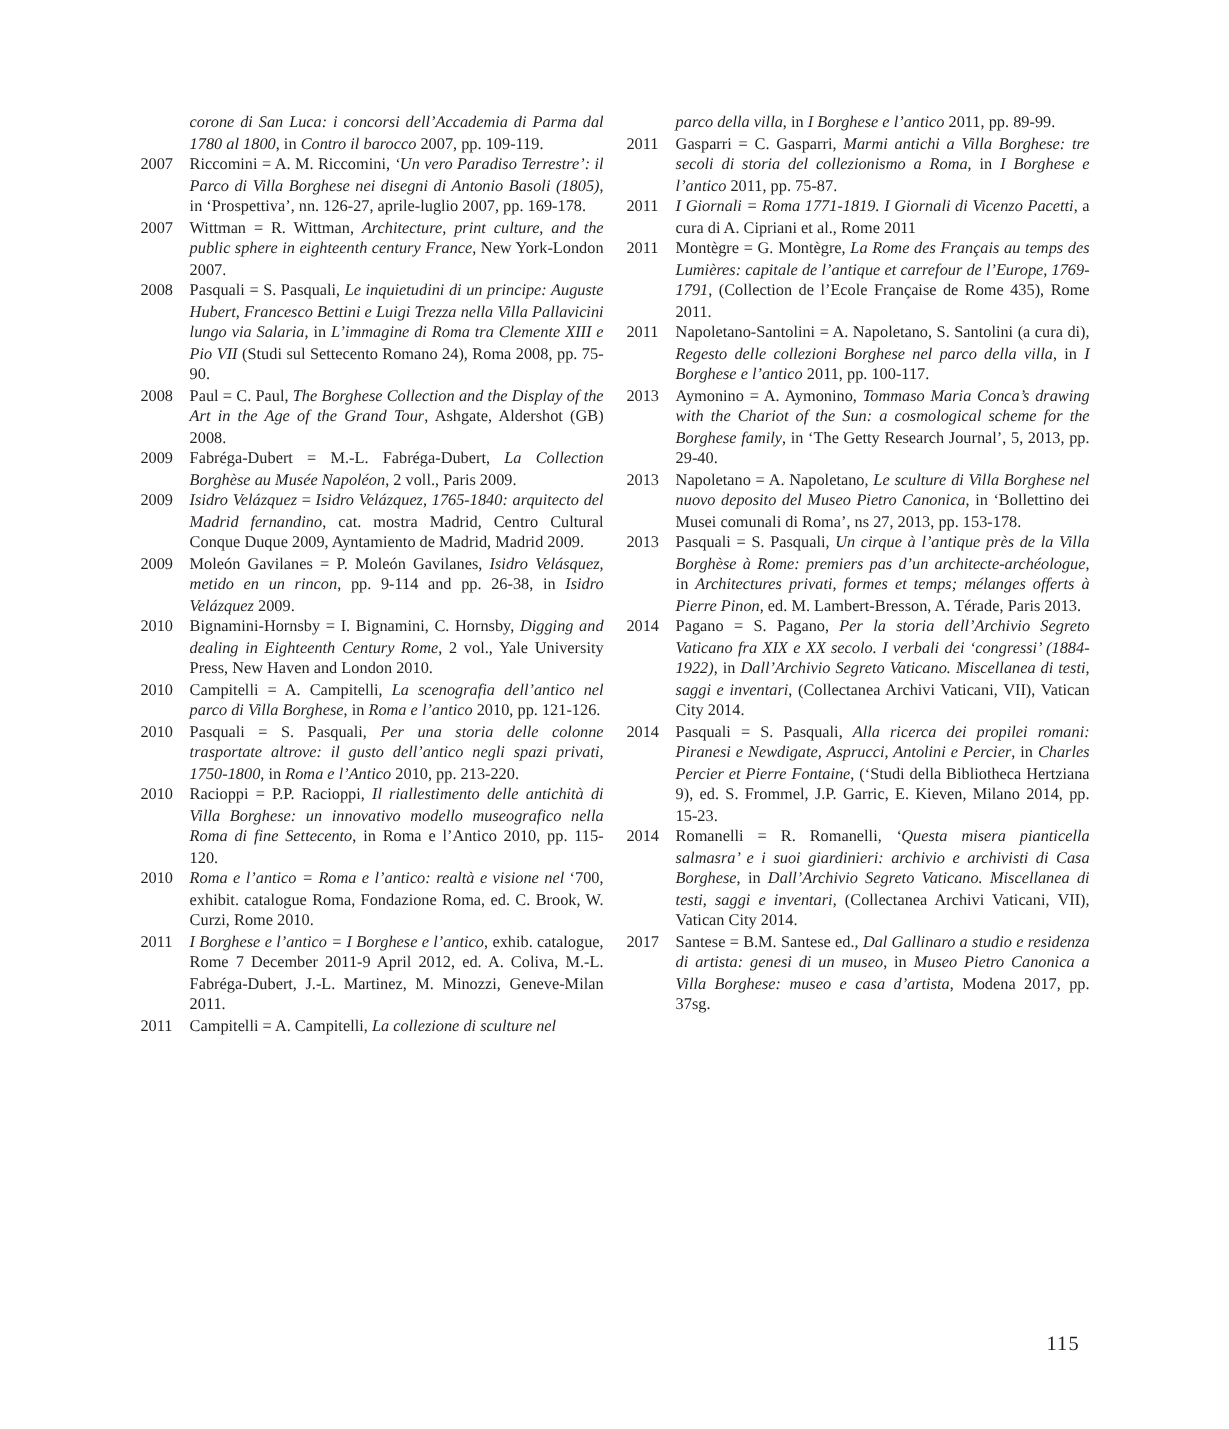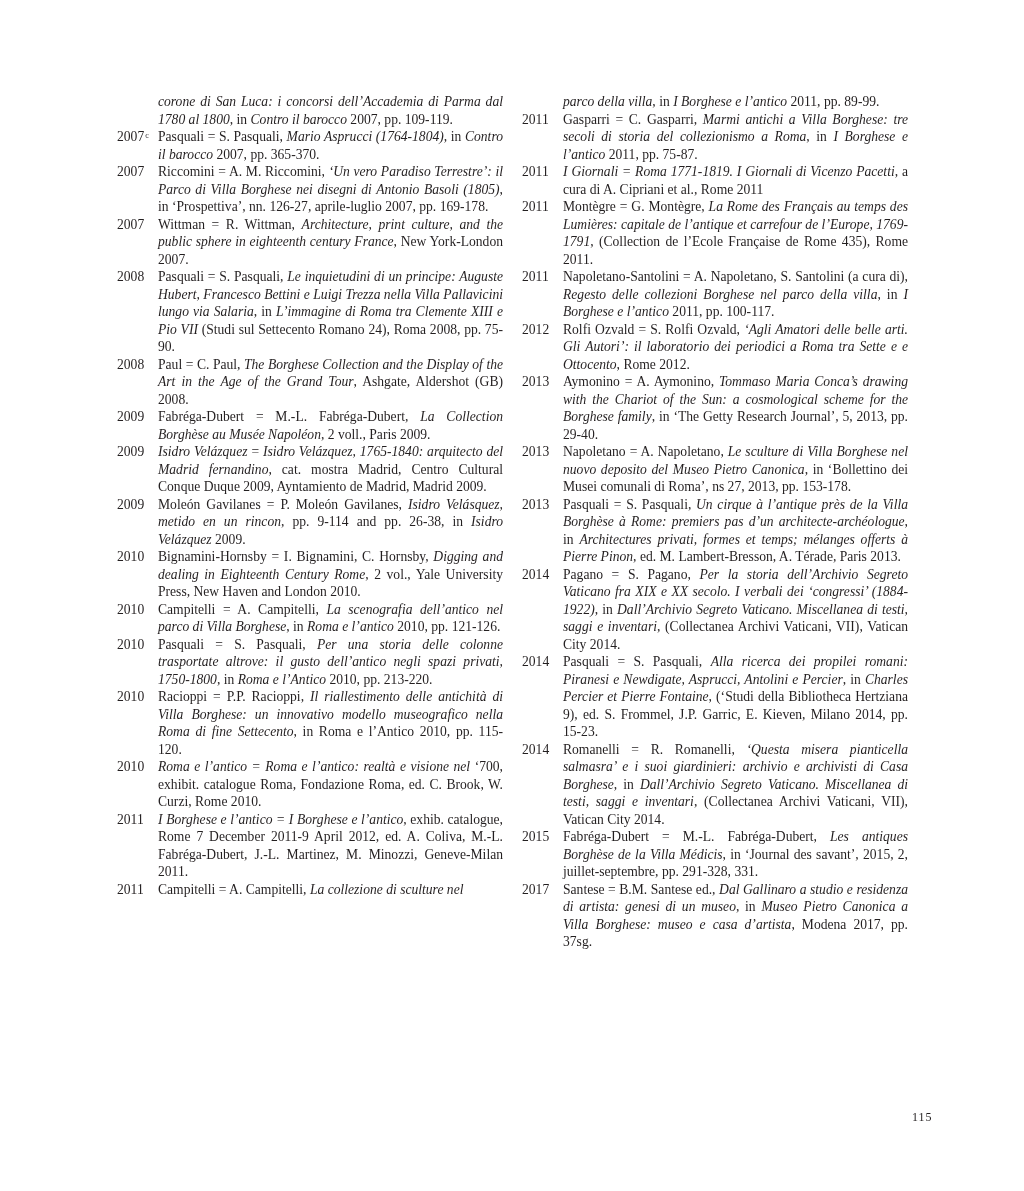--- a/index.html
+++ b/index.html
@@ -9,31 +9,30 @@
   .col { position:absolute; top:93px; width:390px; }
   .col.left { left:117px; width:386px; }
   .col.right { left:522px; width:386px; }
   .entry { position:relative; padding-left:41px; font-size:13.6px; line-height:17.5px;
            text-align:justify; margin:0 0 0 0; font-family:"Liberation Serif",serif; }
   .entry .year { position:absolute; left:0; top:0; white-space:nowrap; }
   .entry .year sup { font-size:8px; vertical-align:top; position:relative; top:-1px; margin-left:1px; }
   .entry i { font-style:italic; }
   .cont { padding-left:41px; font-size:13.6px; line-height:17.5px; text-align:justify;
           font-family:"Liberation Serif",serif; }
-  .page-number { position:absolute; left:912px; top:1110px; font-size:12px;
+  .page-number { position:absolute; left:872px; top:1110px; font-size:17px;
                  font-family:"Liberation Serif",serif; letter-spacing:1px; }
 </style>
 </head>
 <body>
 
 <div class="page">
   <div class="col left">
     <div class="cont"><i>corone di San Luca: i concorsi dell’Accademia di Parma dal 1780 al 1800</i><span>, in </span><i>Contro il barocco</i><span> 2007, pp. 109-119.</span></div>
     <div>
-        <div class="entry"><span class="year">2007<sup>c</sup></span><span>Pasquali = S. Pasquali, </span><i>Mario Asprucci (1764-1804)</i><span>, in </span><i>Contro il barocco</i><span> 2007, pp. 365-370.</span></div>
         <div class="entry"><span class="year">2007</span><span>Riccomini = A. M. Riccomini, </span><i>‘Un vero Paradiso Terrestre’: il Parco di Villa Borghese nei disegni di Antonio Basoli (1805)</i><span>, in ‘Prospettiva’, nn. 126-27, aprile-luglio 2007, pp. 169-178.</span></div>
         <div class="entry"><span class="year">2007</span><span>Wittman = R. Wittman, </span><i>Architecture, print culture, and the public sphere in eighteenth century France</i><span>, New York-London 2007.</span></div>
         <div class="entry"><span class="year">2008</span><span>Pasquali = S. Pasquali, </span><i>Le inquietudini di un principe: Auguste Hubert, Francesco Bettini e Luigi Trezza nella Villa Pallavicini lungo via Salaria</i><span>, in </span><i>L’immagine di Roma tra Clemente XIII e Pio VII</i><span> (Studi sul Settecento Romano 24), Roma 2008, pp. 75-90.</span></div>
         <div class="entry"><span class="year">2008</span><span>Paul = C. Paul, </span><i>The Borghese Collection and the Display of the Art in the Age of the Grand Tour</i><span>, Ashgate, Aldershot (GB) 2008.</span></div>
         <div class="entry"><span class="year">2009</span><span>Fabréga-Dubert = M.-L. Fabréga-Dubert, </span><i>La Collection Borghèse au Musée Napoléon</i><span>, 2 voll., Paris 2009.</span></div>
         <div class="entry"><span class="year">2009</span><i>Isidro Velázquez</i><span> = </span><i>Isidro Velázquez, 1765-1840: arquitecto del Madrid fernandino</i><span>, cat. mostra Madrid, Centro Cultural Conque Duque 2009, Ayntamiento de Madrid, Madrid 2009.</span></div>
         <div class="entry"><span class="year">2009</span><span>Moleón Gavilanes = P. Moleón Gavilanes, </span><i>Isidro Velásquez, metido en un rincon</i><span>, pp. 9-114 and pp. 26-38, in </span><i>Isidro Velázquez</i><span> 2009.</span></div>
         <div class="entry"><span class="year">2010</span><span>Bignamini-Hornsby = I. Bignamini, C. Hornsby, </span><i>Digging and dealing in Eighteenth Century Rome</i><span>, 2 vol., Yale University Press, New Haven and London 2010.</span></div>
         <div class="entry"><span class="year">2010</span><span>Campitelli = A. Campitelli, </span><i>La scenografia dell’antico nel parco di Villa Borghese</i><span>, in </span><i>Roma e l’antico</i><span> 2010, pp. 121-126.</span></div>
         <div class="entry"><span class="year">2010</span><span>Pasquali = S. Pasquali, </span><i>Per una storia delle colonne trasportate altrove: il gusto dell’antico negli spazi privati, 1750-1800</i><span>, in </span><i>Roma e l’Antico</i><span> 2010, pp. 213-220.</span></div>
@@ -43,25 +42,23 @@
         <div class="entry"><span class="year">2011</span><span>Campitelli = A. Campitelli, </span><i>La collezione di sculture nel</i></div>
       </div>
   </div>
   <div class="col right">
     <div class="cont"><i>parco della villa</i><span>, in </span><i>I Borghese e l’antico</i><span> 2011, pp. 89-99.</span></div>
     <div>
         <div class="entry"><span class="year">2011</span><span>Gasparri = C. Gasparri, </span><i>Marmi antichi a Villa Borghese: tre secoli di storia del collezionismo a Roma</i><span>, in </span><i>I Borghese e l’antico</i><span> 2011, pp. 75-87.</span></div>
         <div class="entry"><span class="year">2011</span><i>I Giornali = Roma 1771-1819. I Giornali di Vicenzo Pacetti</i><span>, a cura di A. Cipriani et al., Rome 2011</span></div>
         <div class="entry"><span class="year">2011</span><span>Montègre = G. Montègre, </span><i>La Rome des Français au temps des Lumières: capitale de l’antique et carrefour de l’Europe, 1769-1791</i><span>, (Collection de l’Ecole Française de Rome 435), Rome 2011.</span></div>
         <div class="entry"><span class="year">2011</span><span>Napoletano-Santolini = A. Napoletano, S. Santolini (a cura di), </span><i>Regesto delle collezioni Borghese nel parco della villa</i><span>, in </span><i>I Borghese e l’antico</i><span> 2011, pp. 100-117.</span></div>
-        <div class="entry"><span class="year">2012</span><span>Rolfi Ozvald = S. Rolfi Ozvald, </span><i>‘Agli Amatori delle belle arti. Gli Autori’: il laboratorio dei periodici a Roma tra Sette e e Ottocento</i><span>, Rome 2012.</span></div>
         <div class="entry"><span class="year">2013</span><span>Aymonino = A. Aymonino, </span><i>Tommaso Maria Conca’s drawing with the Chariot of the Sun: a cosmological scheme for the Borghese family</i><span>, in ‘The Getty Research Journal’, 5, 2013, pp. 29-40.</span></div>
         <div class="entry"><span class="year">2013</span><span>Napoletano = A. Napoletano, </span><i>Le sculture di Villa Borghese nel nuovo deposito del Museo Pietro Canonica</i><span>, in ‘Bollettino dei Musei comunali di Roma’, ns 27, 2013, pp. 153-178.</span></div>
         <div class="entry"><span class="year">2013</span><span>Pasquali = S. Pasquali, </span><i>Un cirque à l’antique près de la Villa Borghèse à Rome: premiers pas d’un architecte-archéologue</i><span>, in </span><i>Architectures privati, formes et temps; mélanges offerts à Pierre Pinon</i><span>, ed. M. Lambert-Bresson, A. Térade, Paris 2013.</span></div>
         <div class="entry"><span class="year">2014</span><span>Pagano = S. Pagano, </span><i>Per la storia dell’Archivio Segreto Vaticano fra XIX e XX secolo. I verbali dei ‘congressi’ (1884-1922)</i><span>, in </span><i>Dall’Archivio Segreto Vaticano. Miscellanea di testi, saggi e inventari</i><span>, (Collectanea Archivi Vaticani, VII), Vatican City 2014.</span></div>
         <div class="entry"><span class="year">2014</span><span>Pasquali = S. Pasquali, </span><i>Alla ricerca dei propilei romani: Piranesi e Newdigate, Asprucci, Antolini e Percier</i><span>, in </span><i>Charles Percier et Pierre Fontaine</i><span>, (‘Studi della Bibliotheca Hertziana 9), ed. S. Frommel, J.P. Garric, E. Kieven, Milano 2014, pp. 15-23.</span></div>
         <div class="entry"><span class="year">2014</span><span>Romanelli = R. Romanelli, </span><i>‘Questa misera pianticella salmasra’ e i suoi giardinieri: archivio e archivisti di Casa Borghese</i><span>, in </span><i>Dall’Archivio Segreto Vaticano. Miscellanea di testi, saggi e inventari</i><span>, (Collectanea Archivi Vaticani, VII), Vatican City 2014.</span></div>
-        <div class="entry"><span class="year">2015</span><span>Fabréga-Dubert = M.-L. Fabréga-Dubert, </span><i>Les antiques Borghèse de la Villa Médicis</i><span>, in ‘Journal des savant’, 2015, 2, juillet-septembre, pp. 291-328, 331.</span></div>
         <div class="entry"><span class="year">2017</span><span>Santese = B.M. Santese ed., </span><i>Dal Gallinaro a studio e residenza di artista: genesi di un museo</i><span>, in </span><i>Museo Pietro Canonica a Villa Borghese: museo e casa d’artista</i><span>, Modena 2017, pp. 37sg.</span></div>
       </div>
   </div>
   <div class="page-number">115</div>
 </div>
 
 </body></html>

